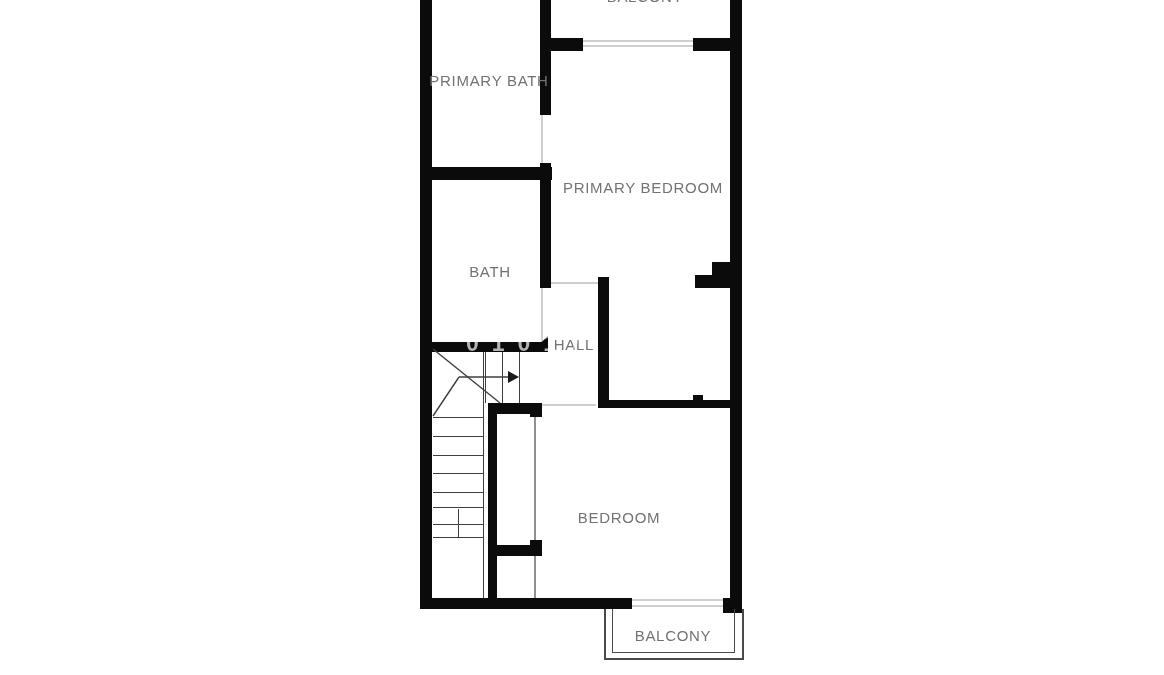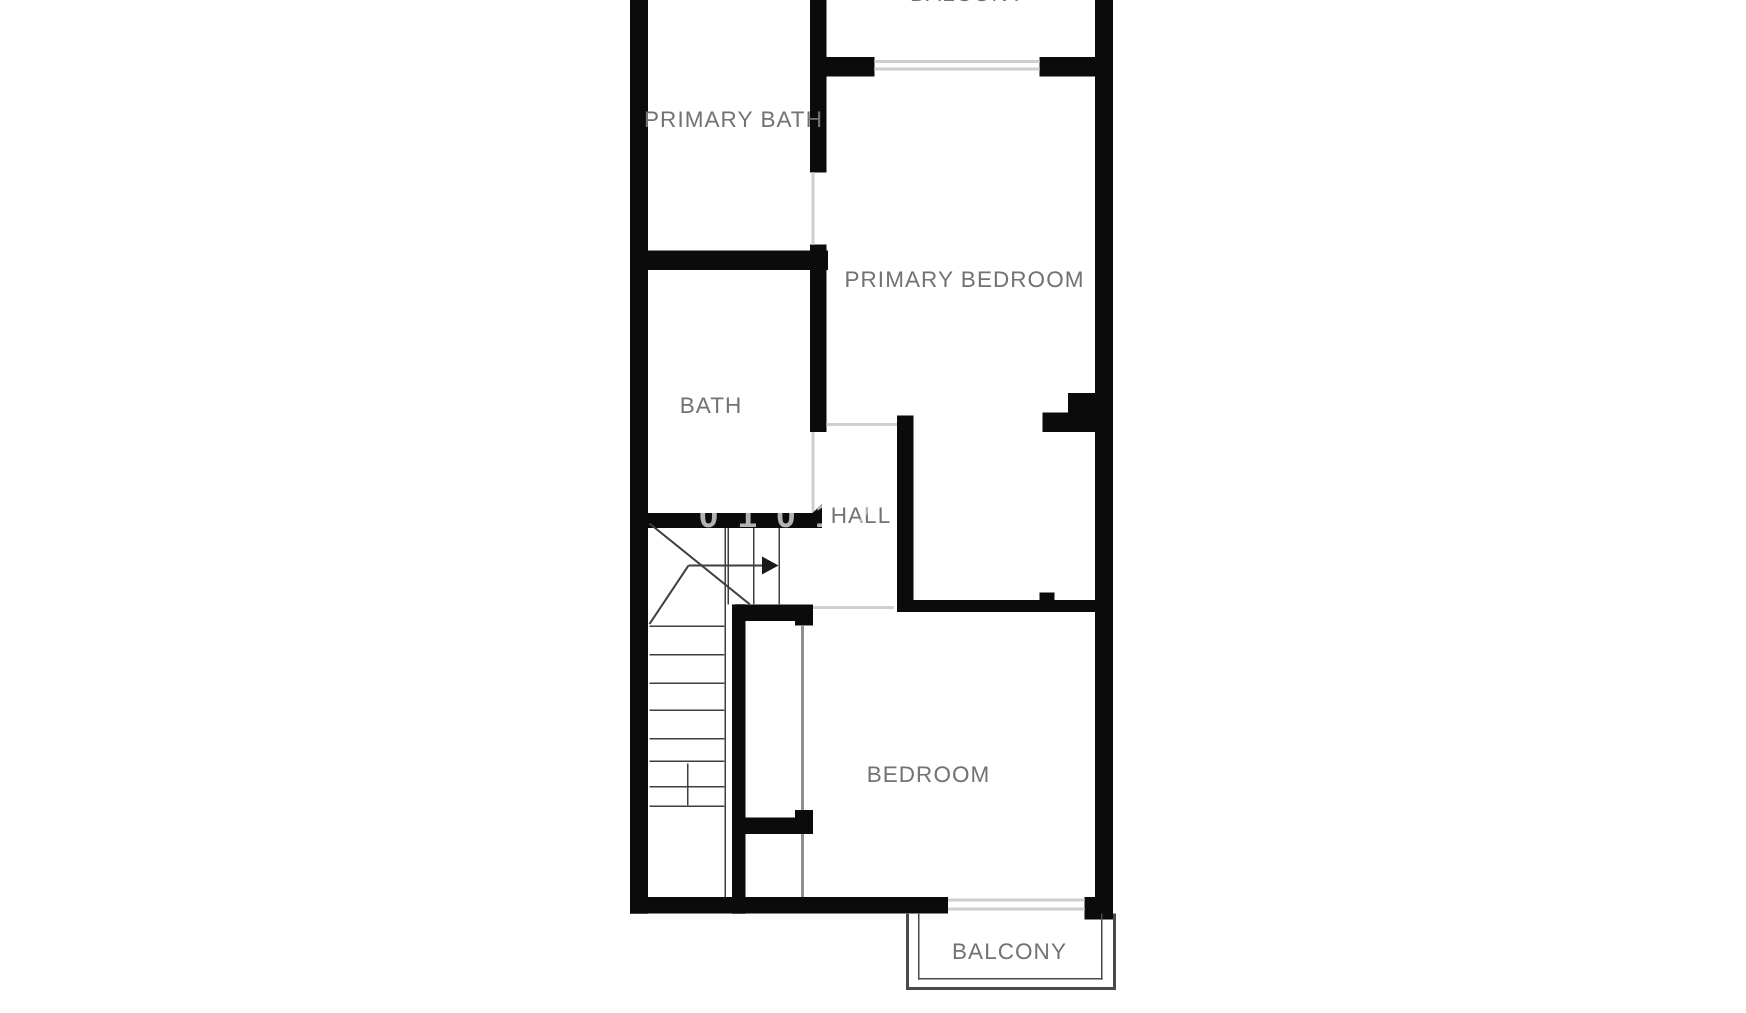--- a/index.html
+++ b/index.html
@@ -89,21 +89,21 @@
     <line x1="39" y1="37" x2="88" y2="37" stroke="#3f3f3f" stroke-width="1.4"></line>
     <polygon points="88,31 99,37 88,43" fill="#1a1a1a"></polygon>
   </svg>
 
   <div class="bal-outer" style="left:604px;top:609px;width:136px;height:49px;"></div>
   <div class="bal-inner" style="left:612px;top:609px;width:121px;height:43px;"></div>
 
   <div class="lbl" style="left:645px;top:-4px;">BALCONY</div>
   <div class="lbl" style="left:489px;top:80px;">PRIMARY BATH</div>
   <div class="lbl" style="left:643px;top:187px;">PRIMARY BEDROOM</div>
-  <div class="lbl" style="left:474px;top:271px;">BATH</div>
+  <div class="lbl" style="left:490px;top:271px;">BATH</div>
   <div class="lbl" style="left:574px;top:344px;">HALL</div>
   <div class="lbl" style="left:619px;top:517px;">BEDROOM</div>
   <div class="lbl" style="left:673px;top:635px;">BALCONY</div>
 
   <div class="wm-arrow"></div>
   <div class="wm">01017</div>
 
 </div>
 
 </body></html>

